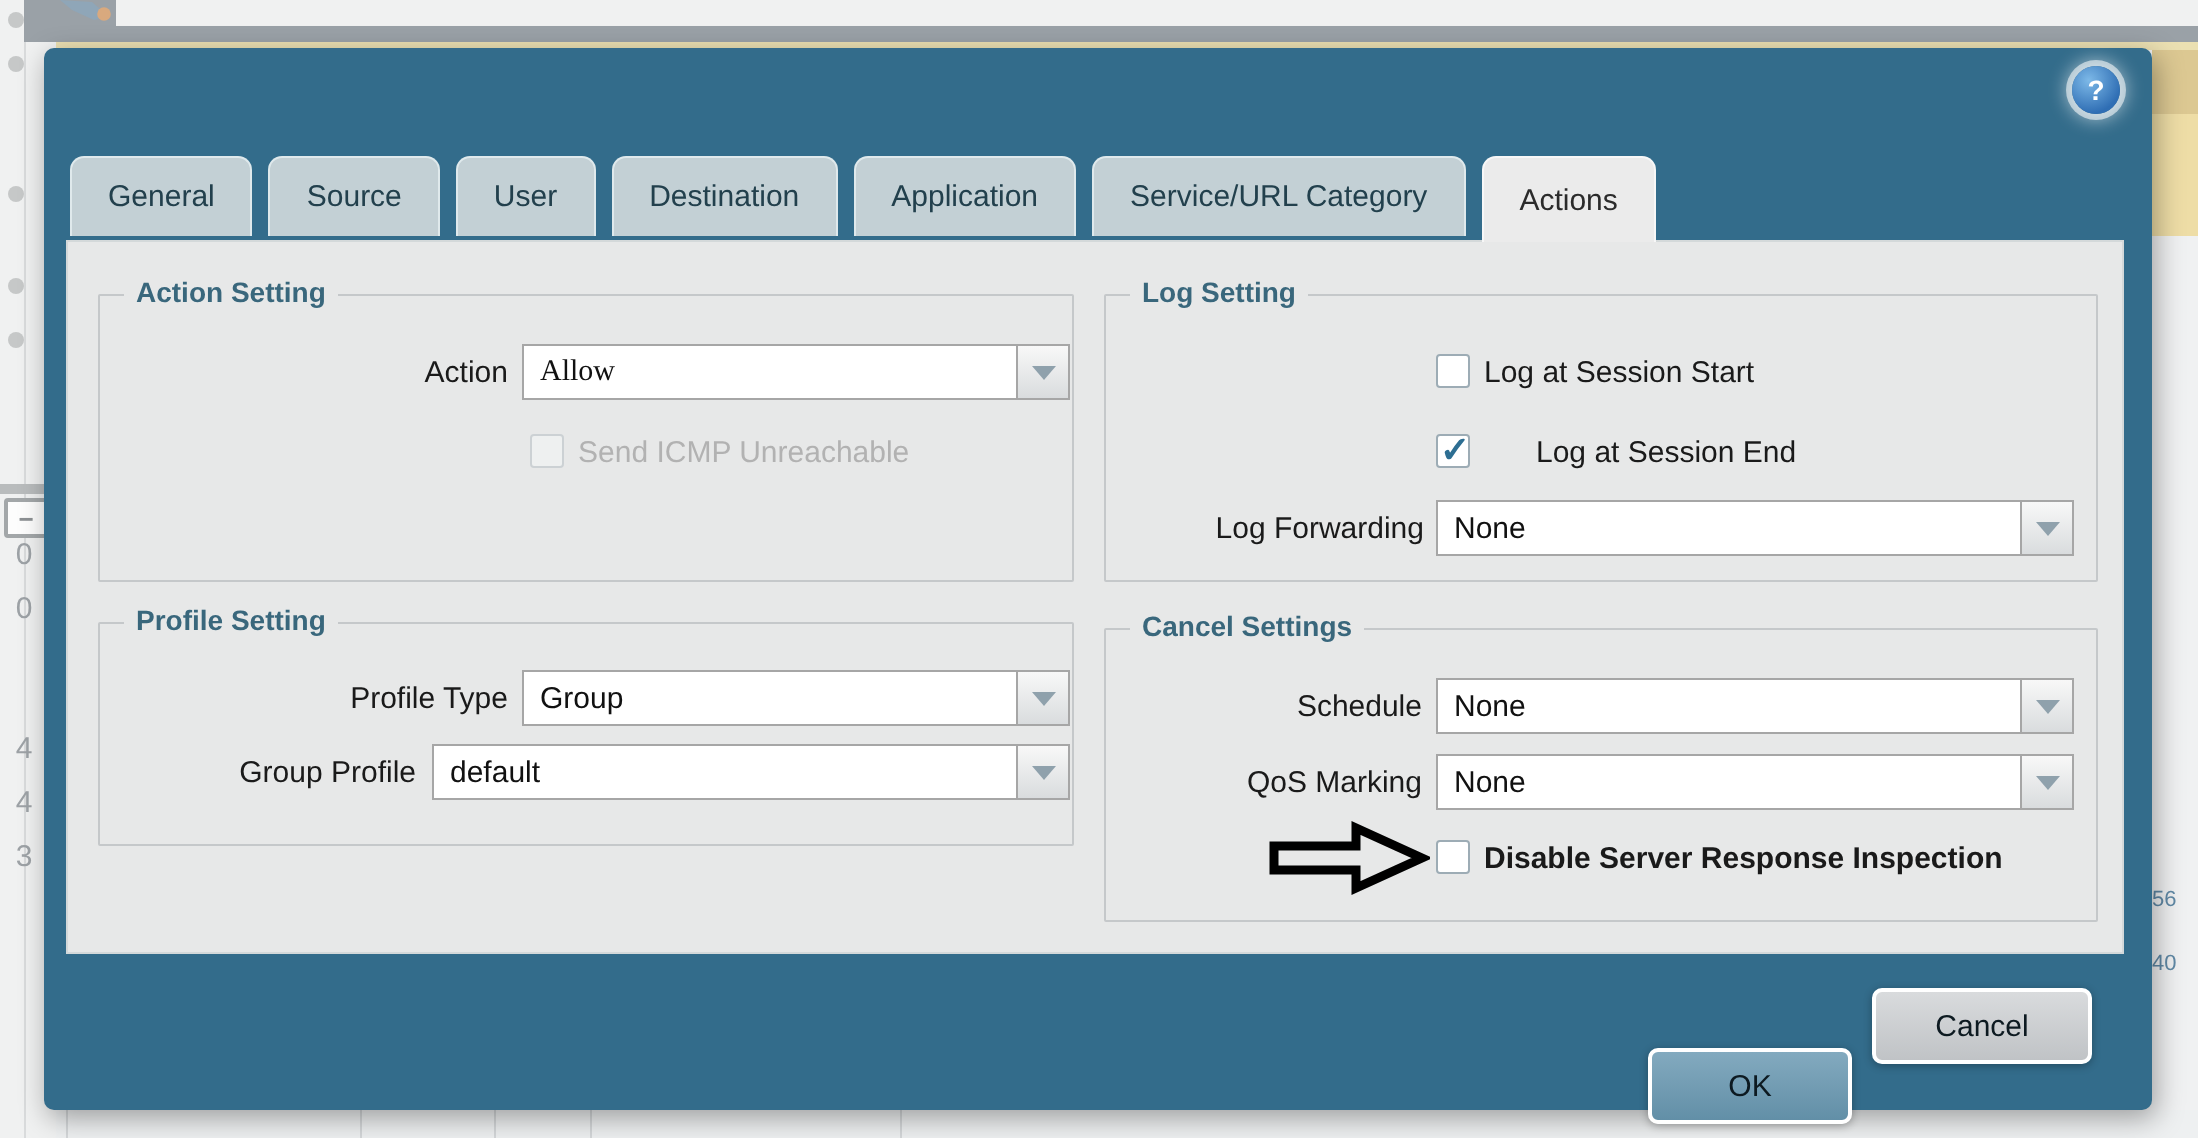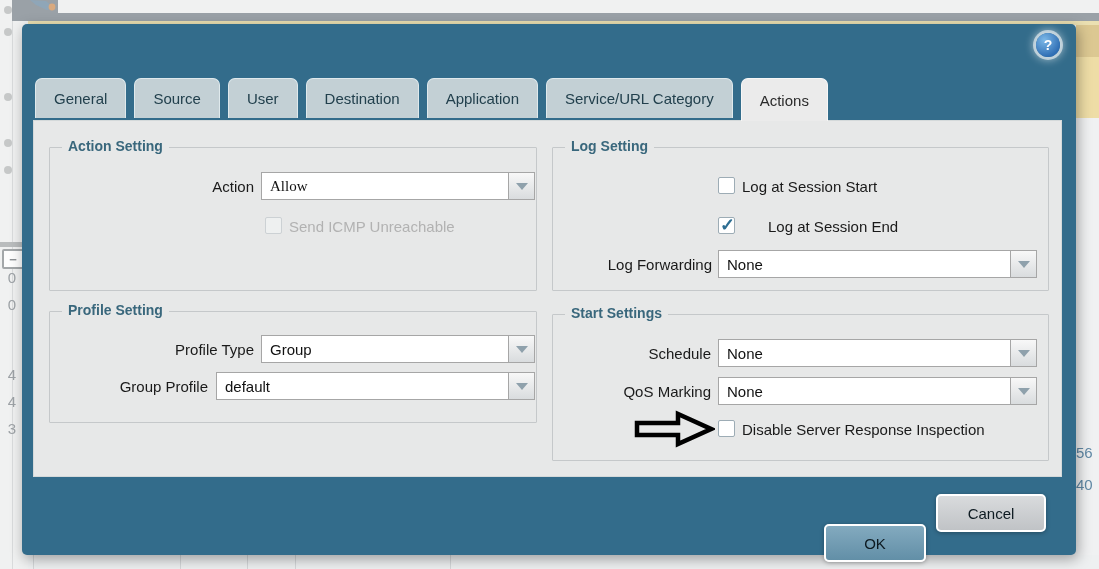--- a/index.html
+++ b/index.html
@@ -13,21 +13,21 @@
   .bullet { position:absolute; width:8px; height:8px; border-radius:50%; background:#c6c8c8; left:4px; }
   #rail-divider { left:0; top:242px; width:30px; height:5px; background:#b9bcbd; }
   #minus-box { left:2px; top:249px; width:22px; height:20px; background:#fdfdfd; border:2px solid #a3a7a9; border-radius:2px; color:#8d9194; font-weight:bold; font-size:13px; display:flex; align-items:center; justify-content:center; line-height:1; }
   .rail-num { position:absolute; left:0; width:24px; text-align:center; font-size:15px; color:#9da2a6; }
   #strip-icon-bg { left:12px; top:0; width:46px; height:13px; background:#9aa1a7; }
   #strip-light { left:58px; top:0; width:1041px; height:13px; background:#f0f1f1; }
   #gray-bar { left:12px; top:13px; width:1087px; height:8px; background:#9aa1a7; }
   #tan-line { left:28px; top:21px; width:1071px; height:4px; background:#ebe0b2; }
   #tan-dark { left:1076px; top:25px; width:23px; height:32px; background:#dcc892; }
   #tan-light { left:1076px; top:57px; width:23px; height:61px; background:#eedda6; }
-  .right-num { position:absolute; left:1076px; width:22px; font-size:15px; color:#6089a6; }
+  .right-num { position:absolute; left:1076px; width:22px; font-size:11px; color:#6089a6; }
   #bottom-row { left:28px; top:555px; width:1071px; height:14px; background:#eef0f1; }
   .bot-line { position:absolute; top:555px; width:1px; height:14px; background:#d4d7d9; }
 
   
   #dialog { left:22px; top:24px; width:1054px; height:531px; background:#336c8b; border-radius:5px; box-shadow:2px 4px 14px rgba(0,0,0,.35); }
   #dlg-title { left:18px; top:11px; font-size:17px; color:#ffffff; letter-spacing:.2px; }
   #help-icon { right:16px; top:9px; width:24px; height:24px; border-radius:50%;
     background:radial-gradient(circle at 35% 30%, #7db9e8, #2f6eb4 72%);
     box-shadow:0 0 0 3px rgba(255,255,255,.55), 0 0 9px 3px rgba(255,255,255,.55);
     color:#fff; font-weight:bold; font-size:14px; display:flex; align-items:center; justify-content:center; cursor:pointer; }
@@ -74,21 +74,21 @@
   #lbl-ptype    { left:60px;  top:220px; width:160px; }
   #dd-ptype     { left:227px; top:214px; width:274px; }
   #lbl-gprofile { left:14px;  top:257px; width:160px; }
   #dd-gprofile  { left:182px; top:251px; width:319px; }
 
   #lbl-schedule { left:537px; top:224px; width:140px; }
   #dd-schedule  { left:684px; top:218px; width:319px; }
   #lbl-qos      { left:537px; top:262px; width:140px; }
   #dd-qos       { left:684px; top:256px; width:319px; }
   #cb-dsri      { left:684px; top:299px; }
-  #lbl-dsri     { left:708px; top:300px; }
+  #lbl-dsri     { left:708px; top:300px;font-weight:bold; }
   #arrow-annotation { left:599px; top:289px; width:82px; height:38px; }
 
   .btn { position:absolute; border:2px solid #ffffff; border-radius:5px; font-size:15px; color:#0d1a21;
     display:flex; align-items:center; justify-content:center; cursor:pointer; box-shadow:0 1px 4px rgba(0,0,0,.3); font-family:inherit; }
   #btn-ok     { left:802px; top:470px; width:102px; height:38px; background:linear-gradient(#83aabf,#628fa7);margin-top:30px; }
   #btn-cancel { left:914px; top:470px; width:110px; height:38px; background:linear-gradient(#d9dbdd,#c0c3c6); }
 </style>
 </head>
 <body>
 
@@ -150,21 +150,21 @@
     <div id="fs-action" class="fs">
       <span class="fs-legend">Action Setting</span>
     </div>
     <div id="fs-log" class="fs">
       <span class="fs-legend">Log Setting</span>
     </div>
     <div id="fs-profile" class="fs">
       <span class="fs-legend">Profile Setting</span>
     </div>
     <div id="fs-other" class="fs">
-      <span class="fs-legend">Start Settings</span>
+      <span class="fs-legend">Cancel Settings</span>
     </div>
 
     <div id="lbl-action" class="lbl right">Action</div>
     <div id="dd-action" class="dd">
       <span class="dd-value">Allow</span>
       <span class="dd-btn">
           <span class="dd-arrow"></span>
         </span>
     </div>
     <div id="cb-icmp" class="cb disabled"></div>

